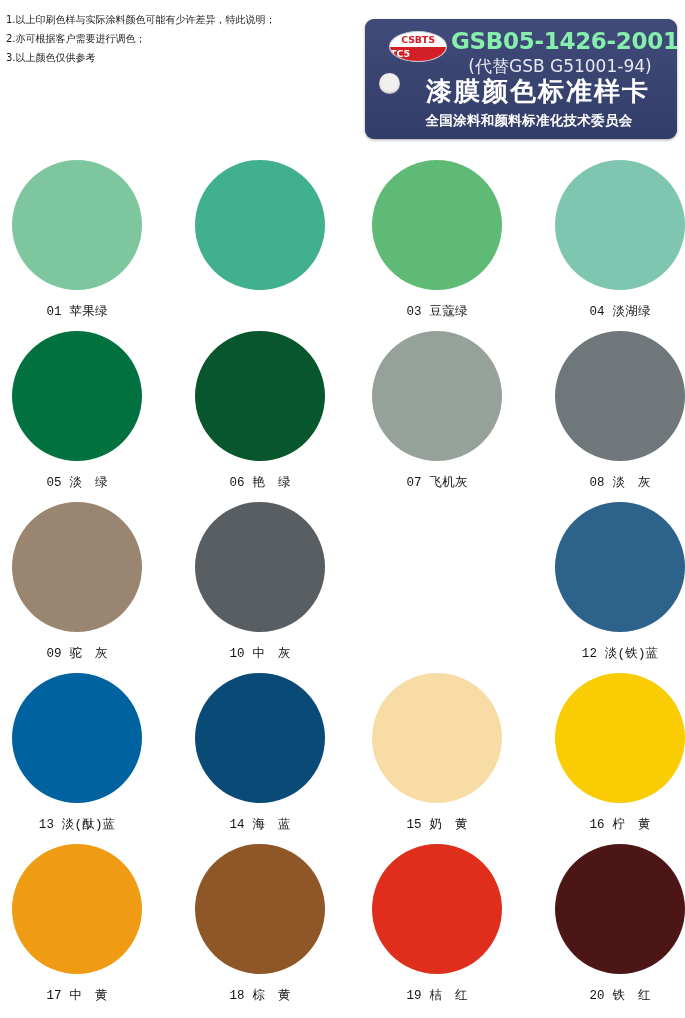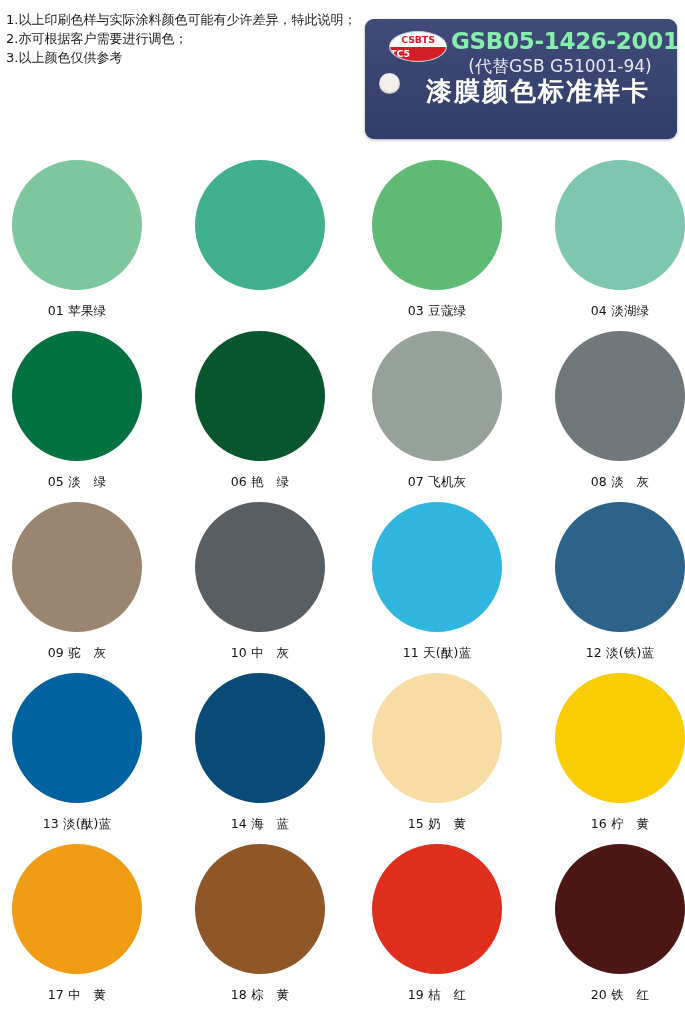--- a/index.html
+++ b/index.html
@@ -20,21 +20,21 @@
   }
 
   
   .notes {
     position: absolute;
     left: 6px;
     top: 10px;
     width: 340px;
   }
   .note-line {
-    font-size: 13px;
+    font-size: 10px;
     line-height: 19px;
     color: #1a1a1a;
     white-space: nowrap;
     letter-spacing: 0px;
   }
 
   
   .badge {
     position: absolute;
     left: 365px;
@@ -148,20 +148,21 @@
     letter-spacing: 0.3px;
     white-space: nowrap;
   }
 
   
   .grid {
     position: absolute;
     left: 0;
     top: 160px;
     width: 685px;
+    font-family: Liberation Mono, monospace;
   }
   .grid-row {
     position: relative;
     height: 171px;
     width: 685px;
   }
   .swatch {
     position: absolute;
     top: 0;
     width: 168px;
@@ -204,20 +205,21 @@
 
     <div class="csbts-logo">
       <div class="lower"></div>
       <div class="t1">CSBTS</div>
       <div class="t2">TC5</div>
     </div>
 
     <div class="std-code">GSB05-1426-2001</div>
     <div class="std-sub">(代替GSB G51001-94)</div>
     <div class="badge-title">漆膜颜色标准样卡</div>
+    <div class="badge-org">全国涂料和颜料标准化技术委员会</div>
   </div>
 
   <div class="grid">
       <div class="grid-row">
         <div class="swatch c0">
           <div class="disc" style="background: rgb(126, 198, 157);"></div>
           <div class="swatch-label">01 苹果绿</div>
         </div>
         <div class="swatch c1">
           <div class="disc" style="background: rgb(65, 176, 142);"></div>
@@ -251,24 +253,20 @@
       </div>
       <div class="grid-row">
         <div class="swatch c0">
           <div class="disc" style="background: rgb(154, 134, 112);"></div>
           <div class="swatch-label">09 驼　灰</div>
         </div>
         <div class="swatch c1">
           <div class="disc" style="background: rgb(88, 94, 97);"></div>
           <div class="swatch-label">10 中　灰</div>
         </div>
-        <div class="swatch c2">
-          <div class="disc" style="background: rgb(48, 181, 222);"></div>
-          <div class="swatch-label">11 天(酞)蓝</div>
-        </div>
         <div class="swatch c3">
           <div class="disc" style="background: rgb(45, 98, 138);"></div>
           <div class="swatch-label">12 淡(铁)蓝</div>
         </div>
       </div>
       <div class="grid-row">
         <div class="swatch c0">
           <div class="disc" style="background: rgb(0, 98, 158);"></div>
           <div class="swatch-label">13 淡(酞)蓝</div>
         </div>

